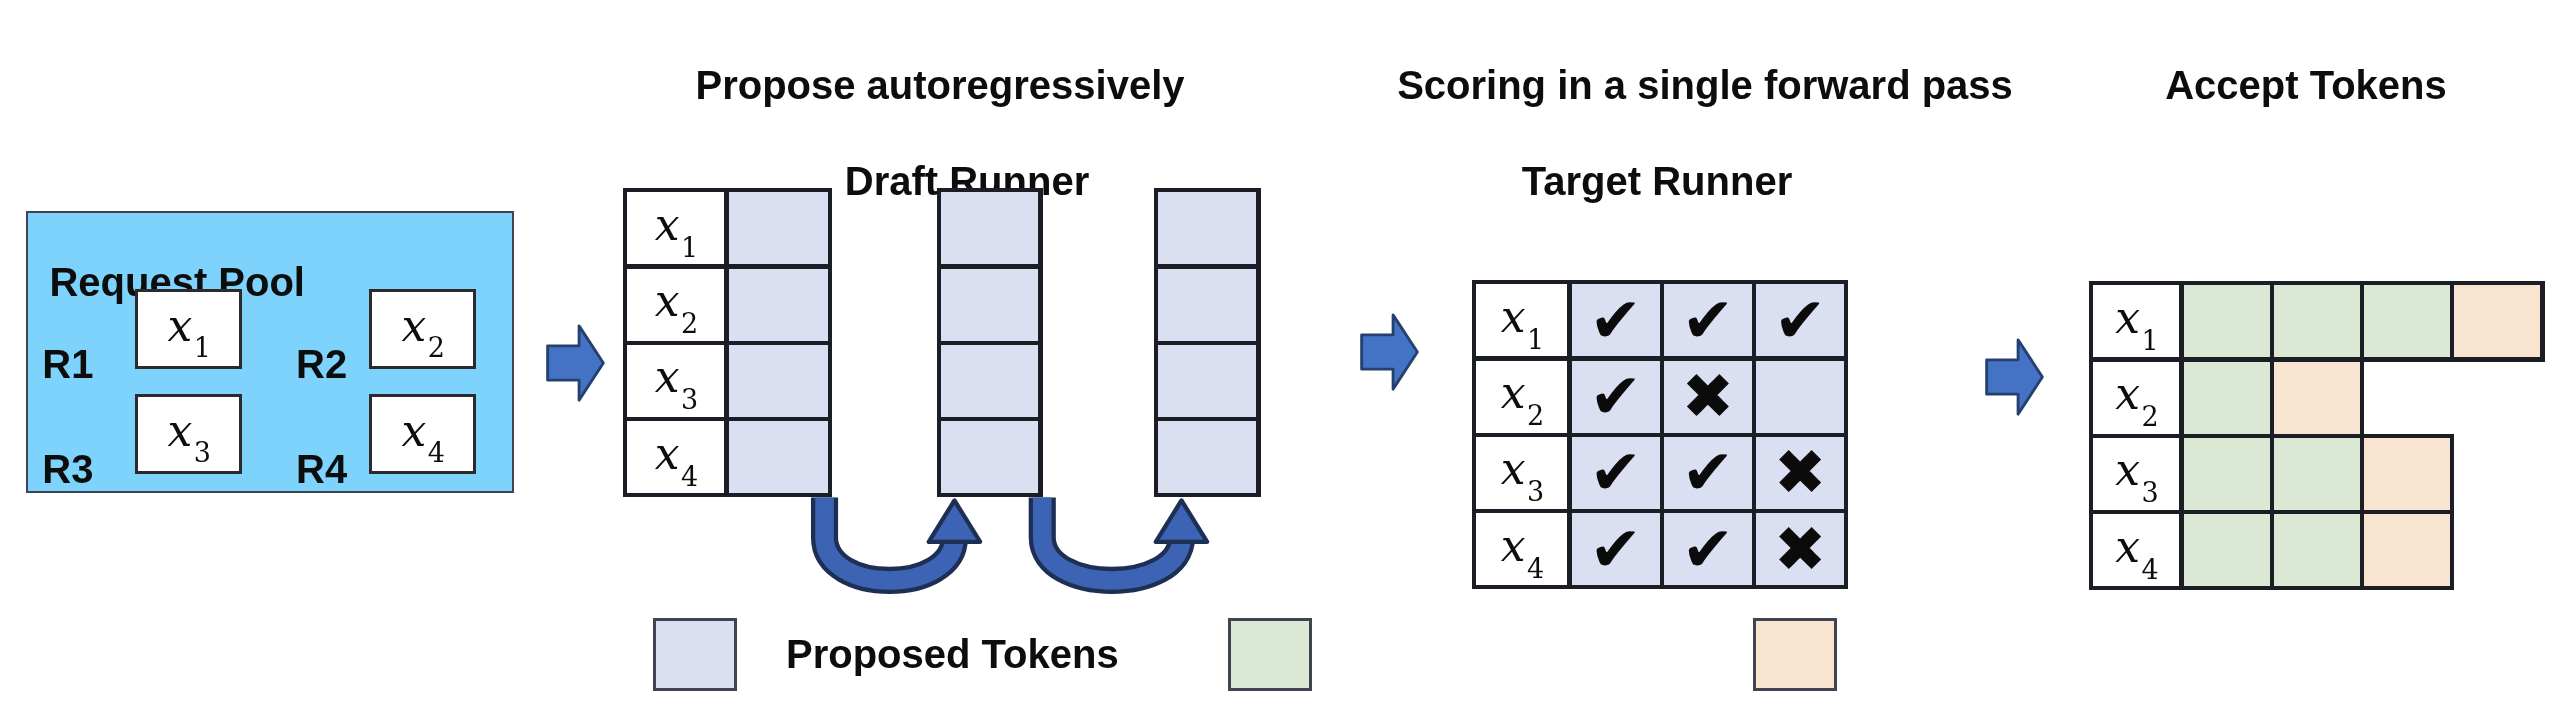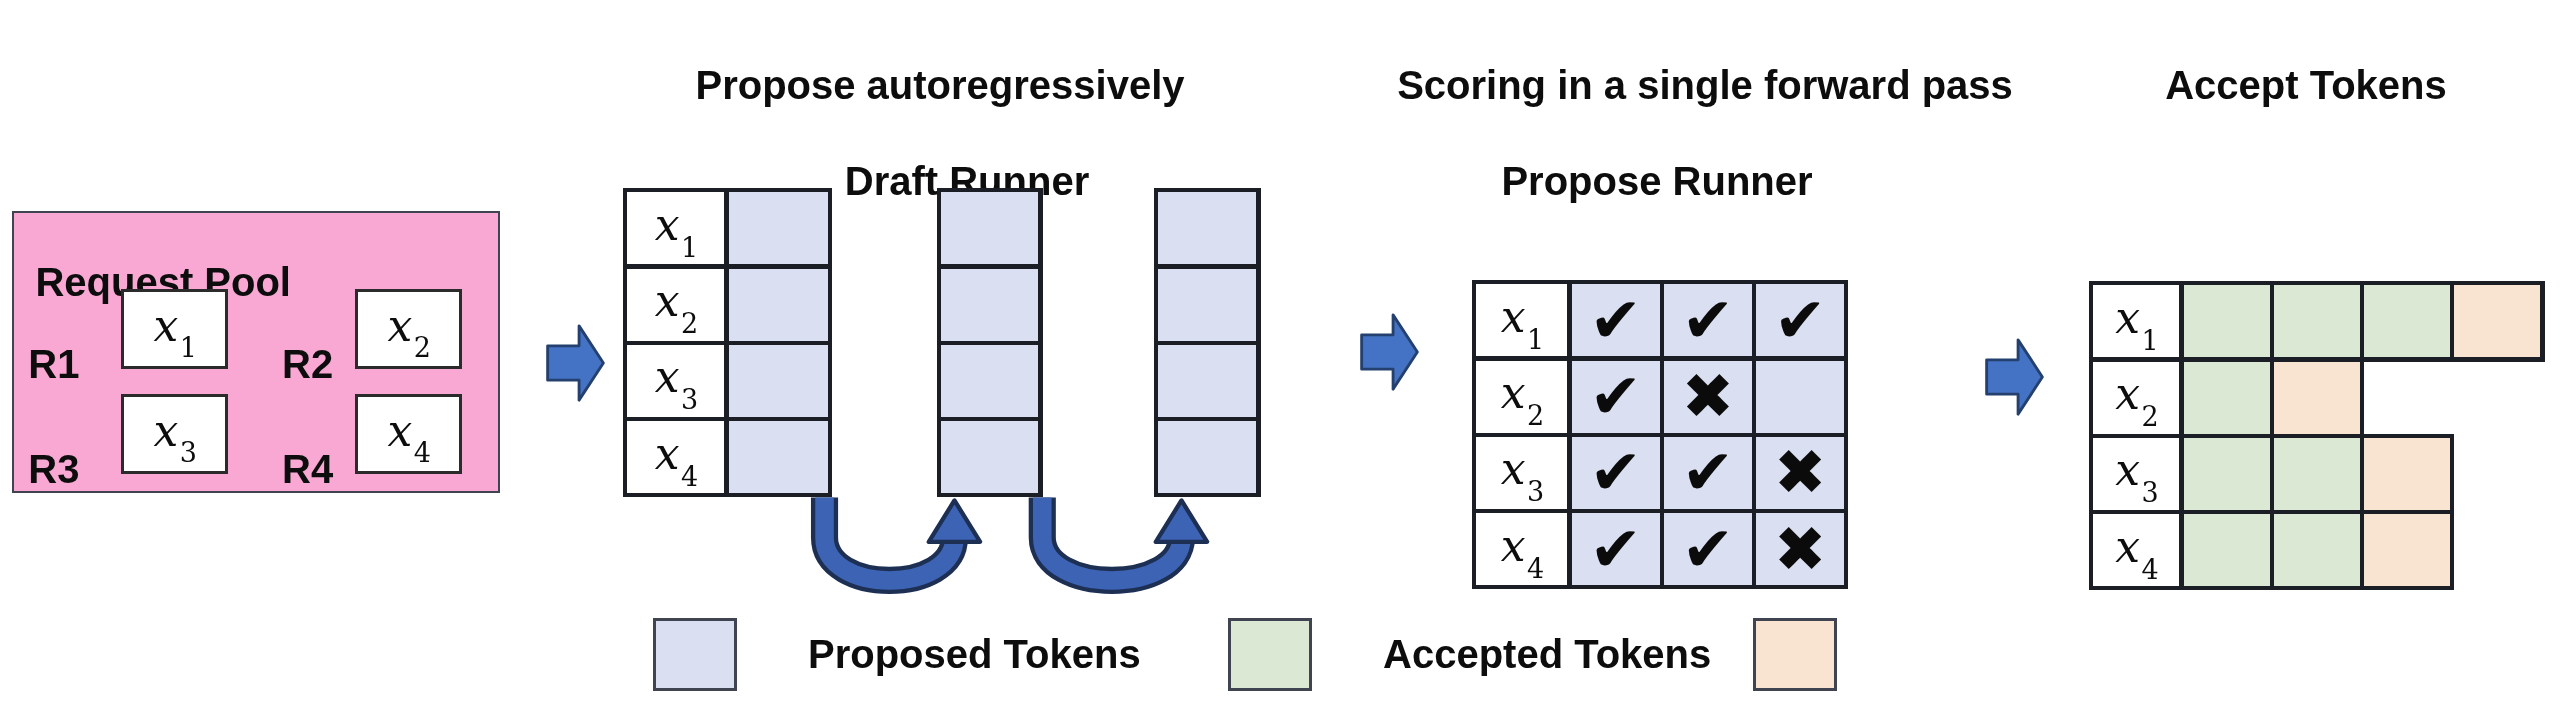--- a/index.html
+++ b/index.html
@@ -7,22 +7,22 @@
     --grid-line:#1b1e24; --arrow-fill:#4472c4; --arrow-outline:#24406e;
     --curve-fill:#3d63b4; --curve-outline:#1d2f52; --box-border:#3f4450; --text:#0d0d0d;
   }
   *{margin:0;padding:0;box-sizing:border-box;}
   html,body{width:2576px;height:703px;background:#ffffff;overflow:hidden;
     font-family:"Liberation Sans",sans-serif;color:var(--text);}
   .abs{position:absolute;}
   .title,.subtitle{position:absolute;transform:translateX(-50%);font-size:40px;
     font-weight:bold;white-space:nowrap;line-height:1.1;color:var(--text);}
   
-  .request-pool{position:absolute;left:12px;top:211px;width:488px;height:282px;
-    border:2.9px solid var(--box-border);background:#f9a8d4;}
+  .request-pool{position:absolute;left:26px;top:211px;width:488px;height:282px;
+    border:2.9px solid var(--box-border);background:#7dd3fc;}
   .rp-title{position:absolute;left:21.4px;top:47px;font-size:40px;font-weight:bold;}
   .req-id{position:absolute;font-size:40px;font-weight:bold;margin-top:33px;}
   .token-box{position:absolute;width:107px;height:80px;border:3.6px solid #2b2b2b;
     background:#fff;display:flex;align-items:center;justify-content:center;}
   .tok{font-family:"DejaVu Serif",serif;font-style:italic;font-size:44px;line-height:1;}
   .tok sub{font-size:27px;font-style:normal;font-family:"DejaVu Serif",serif;
     position:relative;top:7.1px;left:1.4px;}
   
   .grid{position:absolute;display:grid;gap:4.3px;padding:4.3px;background:var(--grid-line);}
   .cell{background:#fff;display:flex;align-items:center;justify-content:center;}
@@ -36,32 +36,32 @@
   #target-grid{left:1472px;top:280px;grid-template-columns:91px 88px 88px 88px;
     grid-auto-rows:72px;}
   
   #accept-table{position:absolute;left:2089px;top:281px;}
   .acc-row{display:flex;gap:4.3px;padding:4.3px;background:var(--grid-line);width:fit-content;}
   .acc-row + .acc-row{margin-top:-4.3px;}
   .acc-cell{width:86px;height:72px;background:#fff;display:flex;align-items:center;justify-content:center;}
   .acc-cell.accepted{background:var(--accepted-fill);}
   .acc-cell.bonus{background:var(--bonus-fill);}
   
-  .legend-item{position:absolute;top:618px;display:flex;align-items:center;gap:71px;}
+  .legend-item{position:absolute;top:618px;display:flex;align-items:center;gap:49px;}
   .swatch{width:84px;height:73px;border:3.6px solid var(--box-border);}
   .legend-label{font-size:40px;font-weight:bold;white-space:nowrap;}
   svg{position:absolute;overflow:visible;}
 </style>
 </head>
 <body>
 
 <div class="title" style="left:940px;top:63px">Propose autoregressively</div>
 <div class="subtitle" style="left:967px;top:159px">Draft Runner</div>
 <div class="title" style="left:1705px;top:63px">Scoring in a single forward pass</div>
-<div class="subtitle" style="left:1657px;top:159px">Propose Runner</div>
+<div class="subtitle" style="left:1657px;top:159px">Target Runner</div>
 <div class="title" style="left:2306px;top:63px">Accept Tokens</div>
 
 <div class="request-pool">
   <div class="rp-title">Request Pool</div>
   <div class="req-id" style="left:14.3px;top:96px">R1</div>
   <div class="token-box" style="left:107px;top:76px">
     <span class="tok"><span>x</span><sub>1</sub></span>
   </div>
   <div class="req-id" style="left:268px;top:96px">R2</div>
   <div class="token-box" style="left:341px;top:76px">
@@ -190,18 +190,17 @@
       <div class="acc-cell bonus"></div>
     </div>
   </div>
 
 <div class="legend-item" style="left:653px">
   <div class="swatch" style="background: rgb(218, 224, 241);"></div>
   <div class="legend-label">Proposed Tokens</div>
 </div>
 <div class="legend-item" style="left:1228px">
   <div class="swatch" style="background: rgb(219, 232, 211);"></div>
-  <div class="legend-label">Accepted Tokens</div>
 </div>
 <div class="legend-item" style="left:1753px">
   <div class="swatch" style="background: rgb(248, 228, 208);"></div>
 </div>
 
 
 </body></html>

